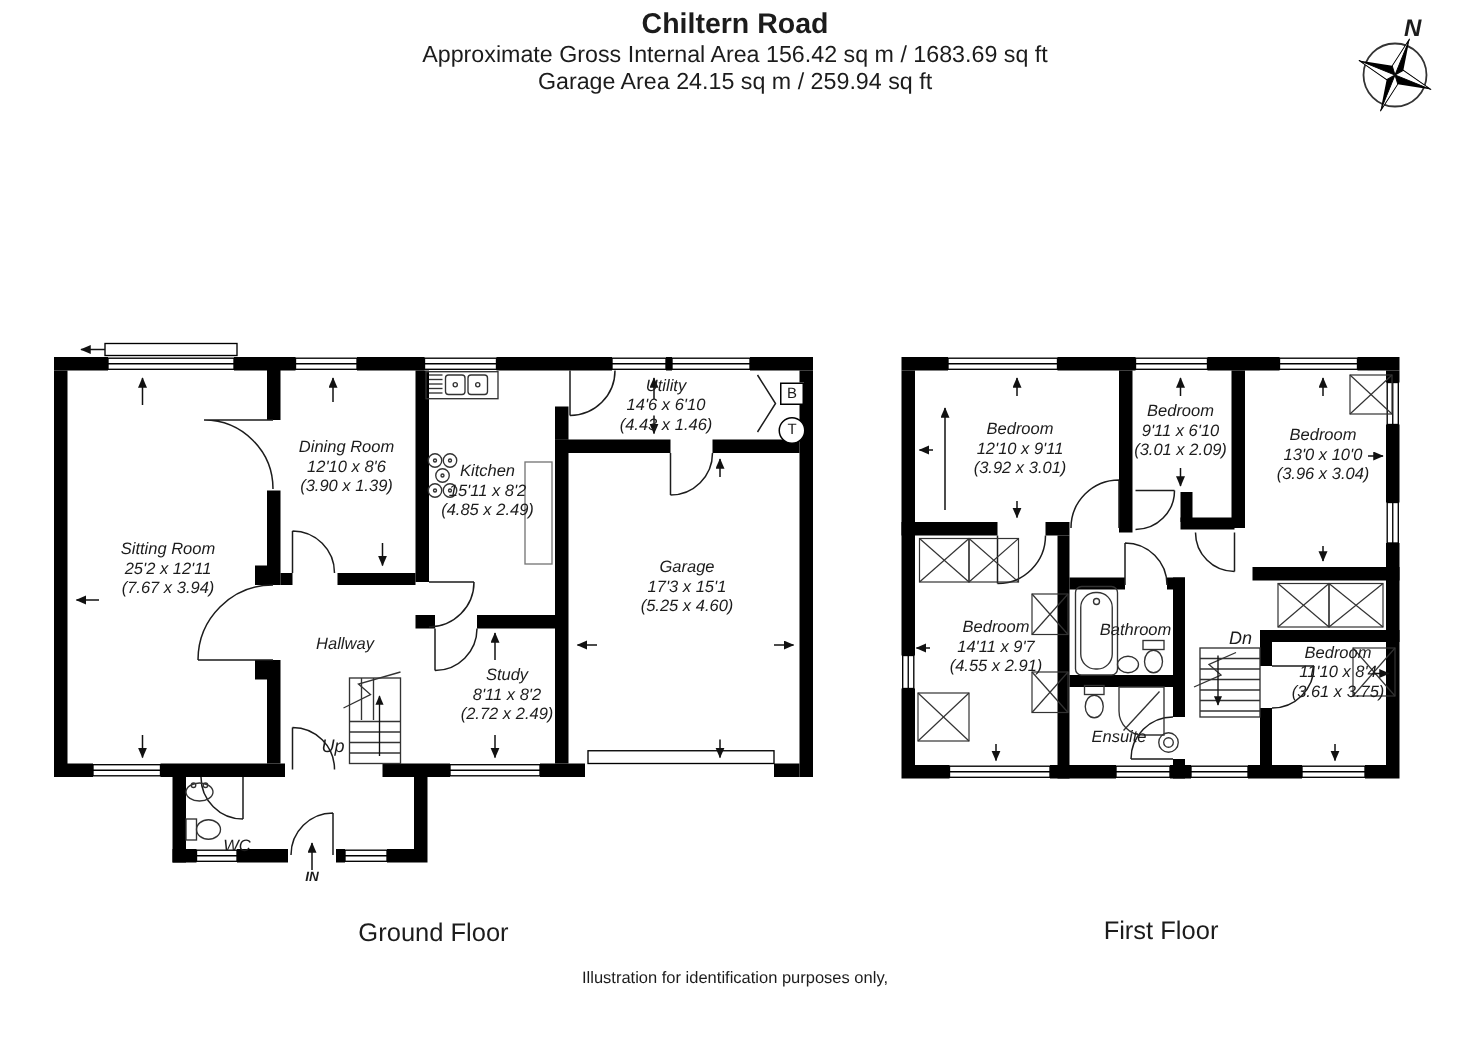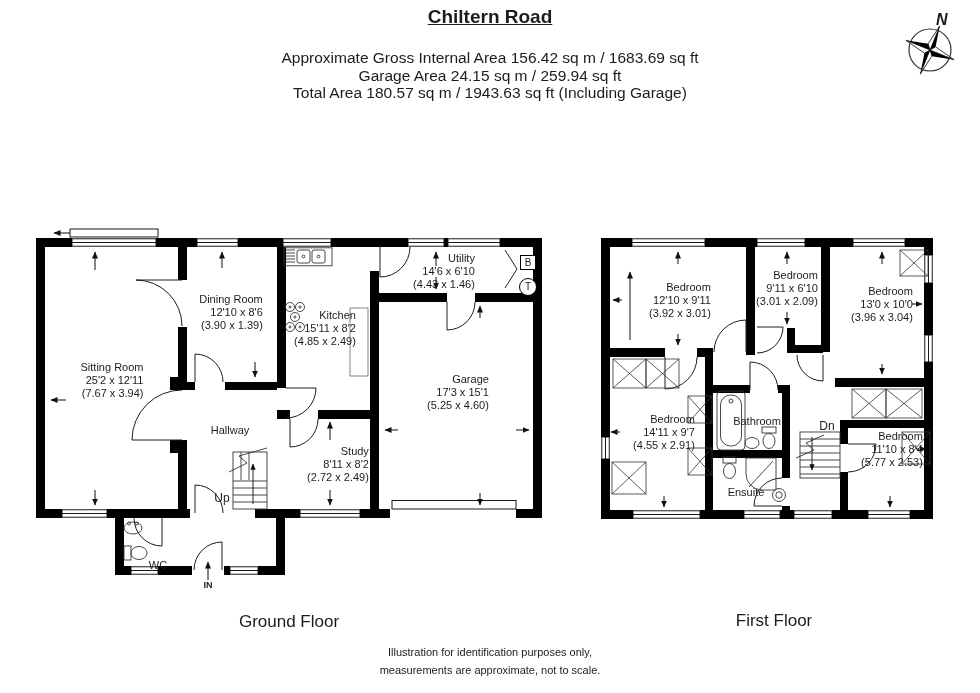--- a/index.html
+++ b/index.html
@@ -1,43 +1,42 @@
 <!DOCTYPE html>
 <html><head>
 <meta charset="utf-8">
 <style>
   html,body{margin:0;padding:0;background:#fff;}
   .page{position:relative;width:980px;height:693px;background:#fff;overflow:hidden;
         font-family:"Liberation Sans",sans-serif;color:#1c1c1c;}
   .hdr{position:absolute;left:0;right:0;top:6px;text-align:center;}
-  .hdr .title{font-size:19px;font-weight:bold;margin-bottom:21px;text-decoration:underline;}
+  .hdr .title{font-size:19px;font-weight:bold;margin-bottom:0;}
   .hdr .line{font-size:15.5px;line-height:17.5px;}
   .plan-svg{position:absolute;left:0;top:0;}
-  .rlabel{position:absolute;transform:translate(-50%,-50%);text-align:right;
-          font-size:11px;line-height:13px;white-space:nowrap;color:#1c1c1c;}
+  .rlabel{position:absolute;transform:translate(-50%,-50%);text-align:center;
+          font-size:11px;line-height:13px;white-space:nowrap;color:#1c1c1c;font-style:italic;}
   .rlabel.small{font-size:12px;}
   .rlabel.tiny{font-size:9px;font-weight:bold;}
   .caption{position:absolute;transform:translate(-50%,-50%);font-size:17px;white-space:nowrap;}
   .footer{position:absolute;left:0;right:0;text-align:center;font-size:11px;line-height:18px;}
   .bt-box{position:absolute;width:14px;height:13px;border:1px solid #000;font-size:10px;
           line-height:13px;text-align:center;background:#fff;}
   .bt-circle{position:absolute;width:16px;height:16px;border:1px solid #000;border-radius:50%;
           font-size:10px;line-height:16px;text-align:center;background:#fff;}
   .north{position:absolute;font-size:16px;font-weight:bold;font-style:italic;}
 </style>
 </head>
 <body>
 
 <div class="page">
 
   <div class="hdr">
     <div class="title">Chiltern Road</div>
     <div class="line">Approximate Gross Internal Area 156.42 sq m / 1683.69 sq ft</div>
     <div class="line">Garage Area 24.15 sq m / 259.94 sq ft</div>
-    <div class="line">Total Area 180.57 sq m / 1943.63 sq ft (Including Garage)</div>
   </div>
 
   <svg class="plan-svg" width="980" height="693" viewBox="0 0 980 693" style="pointer-events:none">
     <g transform="translate(930,50)">
       <circle cx="0" cy="0" r="21" fill="none" stroke="#333" stroke-width="1.2"></circle>
       <g transform="rotate(22)">
         <path d="M0,-26 L4,-5 L26,0 L4,5 L0,26 L-4,5 L-26,0 L-4,-5 Z" fill="#000"></path>
         <path d="M0,-26 L-4,-5 L0,0 Z" fill="#fff" stroke="#000" stroke-width="0.6"></path>
         <path d="M26,0 L4,-5 L0,0 Z" fill="#fff" stroke="#000" stroke-width="0.6"></path>
         <path d="M0,26 L4,5 L0,0 Z" fill="#fff" stroke="#000" stroke-width="0.6"></path>
@@ -407,29 +406,28 @@
     <div>(3.96 x 3.04)</div>
   </div>
   <div class="rlabel" style="left:664px;top:432px;">
     <div>Bedroom</div>
     <div>14'11 x 9'7</div>
     <div>(4.55 x 2.91)</div>
   </div>
   <div class="rlabel" style="left:892px;top:449px;">
     <div>Bedroom</div>
     <div>11'10 x 8'4</div>
-    <div>(5.77 x 2.53)</div>
+    <div>(3.61 x 3.75)</div>
   </div>
   <div class="rlabel" style="left:757px;top:421px;">
     <div>Bathroom</div>
   </div>
   <div class="rlabel" style="left:746px;top:492px;">
     <div>Ensuite</div>
   </div>
   <div class="rlabel small" style="left:827px;top:426px;">
     <div>Dn</div>
   </div>
 
   <div class="caption" style="left:289px;top:622px;">Ground Floor</div>
   <div class="caption" style="left:774px;top:621px;">First Floor</div>
   <div class="footer" style="top:643px;">Illustration for identification purposes only,</div>
-  <div class="footer" style="top:661px;">measurements are approximate, not to scale.</div>
 </div>
 
 </body></html>

